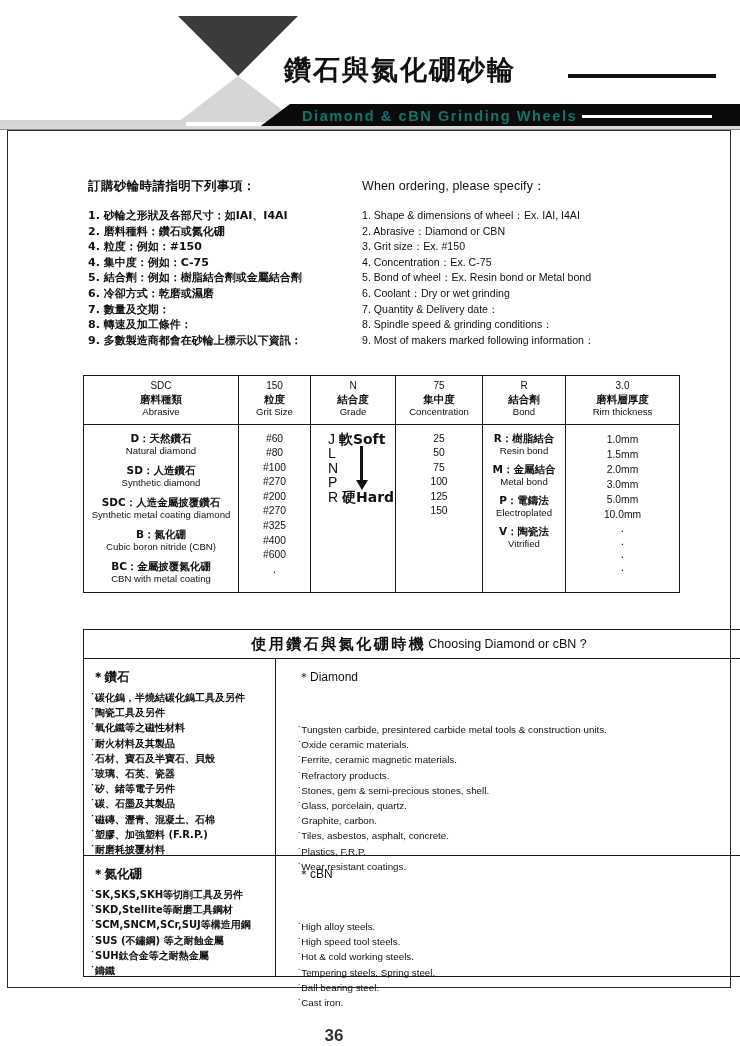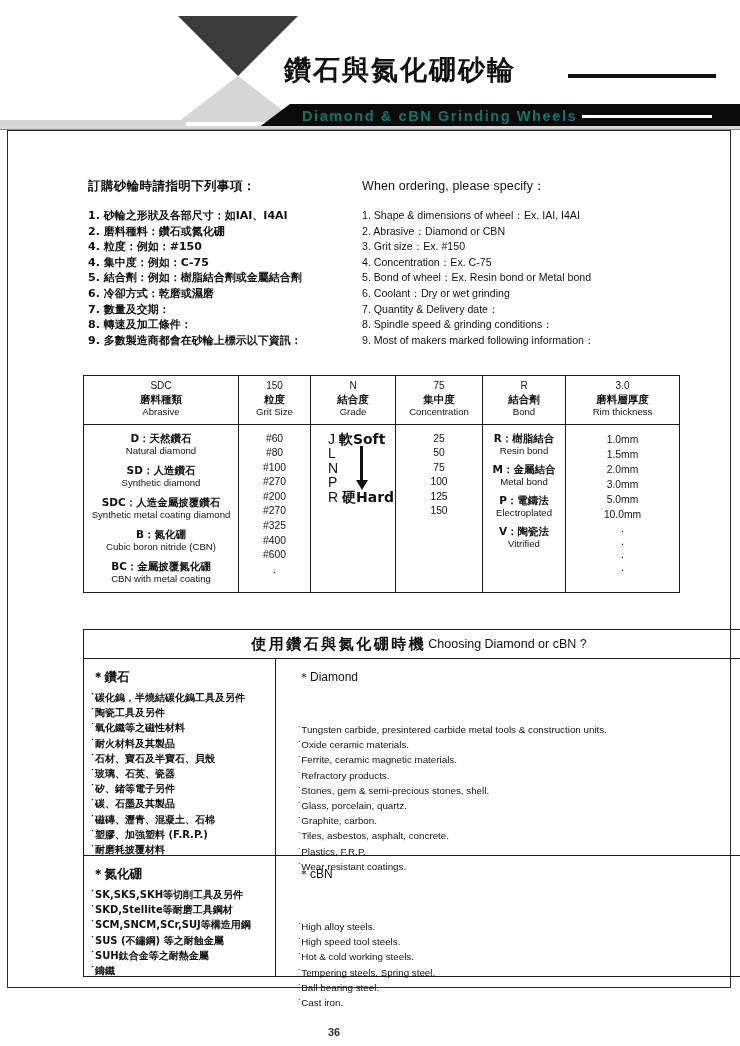--- a/index.html
+++ b/index.html
@@ -141,21 +141,21 @@
     font-family:"DejaVu Sans","Liberation Sans",sans-serif;white-space:nowrap;}
   .ch-right li{font-size:9.8px;line-height:15.2px;list-style:none;white-space:nowrap;}
   ul.ch-list{margin:0;padding:0;}
   .ch-right .rt-head{padding-left:16px;}
   .ch-right ul.ch-list{padding-left:16px;margin-top:36px;}
   .ch-left .lf-head{padding-left:2px;}
 
   
   .pageno{
     position:absolute;left:0;top:1010px;width:668px;text-align:center;
-    font-size:11px;font-weight:bold;color:#333;
+    font-size:17px;font-weight:bold;color:#333;
   }
 </style>
 </head>
 <body>
 
 <div class="page">
 
   <div class="header">
     <div class="hdr-tri-dark"></div>
     <div class="hdr-tri-light"></div>

